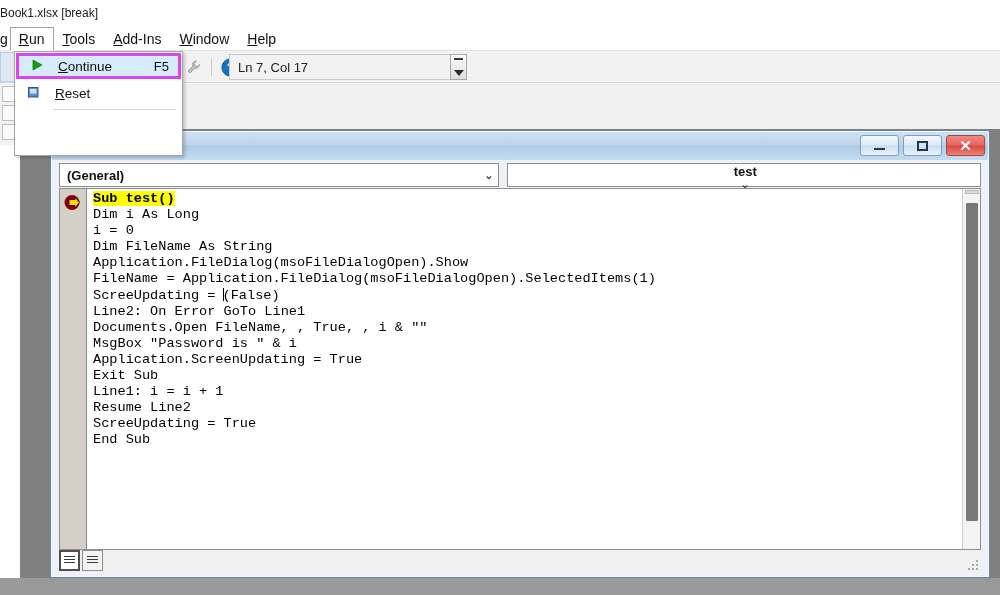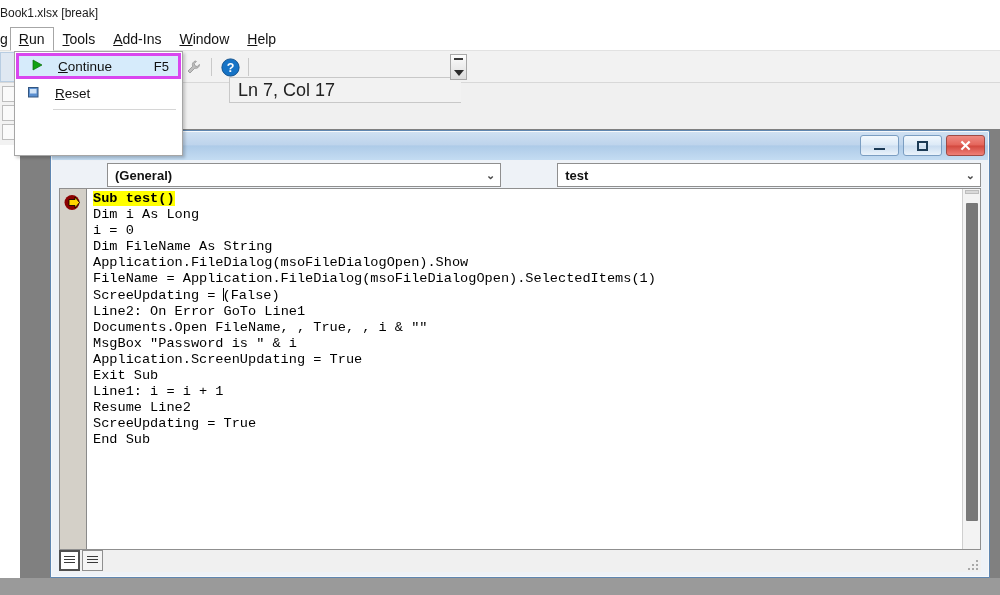--- a/index.html
+++ b/index.html
@@ -47,21 +47,21 @@
     position: absolute; left: 0px; top: 52px; width: 24px; height: 30px;
     background: #dfe8f2; border: 1px solid #b8cde2;
   }
   .tb-group { position: absolute; left: 180px; top: 53px; height: 28px; display: flex; align-items: center; }
   .tb-btn { width: 26px; height: 26px; display: flex; align-items: center; justify-content: center; }
   .tb-sep { width: 1px; height: 18px; background: #c9c9c9; margin: 0 5px; }
   .statusbox {
     position: absolute; left: 229px; top: 54px; width: 232px; height: 26px;
     background: #f2f2f2; border: 1px solid #c8c8c8; border-right: none;
     display: flex; align-items: center; padding-left: 8px;
-    font-size: 18px; color: #222; margin-top: 23px;
+    font-size: 13px; color: #222;
   }
   .statusbox-spin {
     position: absolute; left: 450px; top: 54px; width: 17px; height: 26px;
     background: linear-gradient(#fdfdfd,#dcdcdc); border: 1px solid #a8a8a8;
     display: flex; flex-direction: column; align-items: center; justify-content: space-between;
     padding: 3px 0;
   }
   .spin-a { width: 9px; height: 2px; background: #3a3a3a; }
   .spin-b { width: 0; height: 0; border-left: 5px solid transparent; border-right: 5px solid transparent; border-top: 6px solid #2b2b2b; }
 
@@ -110,24 +110,24 @@
   }
   .gl-min { width: 11px; height: 2px; background: #1b3a55; margin-top: 6px; }
   .gl-max { width: 11px; height: 10px; border: 2px solid #1b3a55; }
   .gl-close { color: #fff; font-size: 15px; font-weight: bold; line-height: 1; font-family: "Liberation Sans", sans-serif; }
 
   
   .cw-combos { position: absolute; left: 8px; top: 32px; width: 922px; height: 24px; display: flex; gap: 8px; }
   .combo {
     background: #ffffff; border: 1px solid #8f8f8f;
     height: 24px; display: flex; align-items: center; justify-content: space-between;
-    padding: 0 5px 0 7px; font-size: 13px; font-weight: bold; color: #111; margin-left: 48px;
+    padding: 0 5px 0 7px; font-size: 13px; font-weight: bold; color: #111;
   }
   .combo.left { width: 452px; }
-  .combo.right { width: 486px; }
+  .combo.right { width: 486px; flex-direction: column; }
   .chev { color: #4a4a4a; font-size: 11px; line-height: 1; }
 
   
   .codepane {
     position: absolute; left: 8px; top: 57px; width: 922px; height: 362px;
     background: #ffffff; border: 1px solid #8f8f8f;
   }
   .gutter {
     position: absolute; left: 0; top: 0; width: 27px; height: 100%;
     background: #d4d0c8; border-right: 1px solid #8a8a8a;

